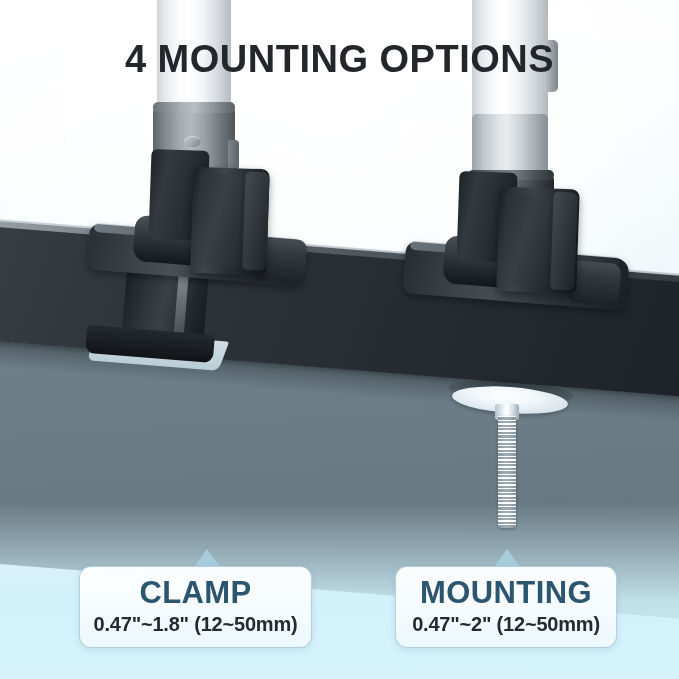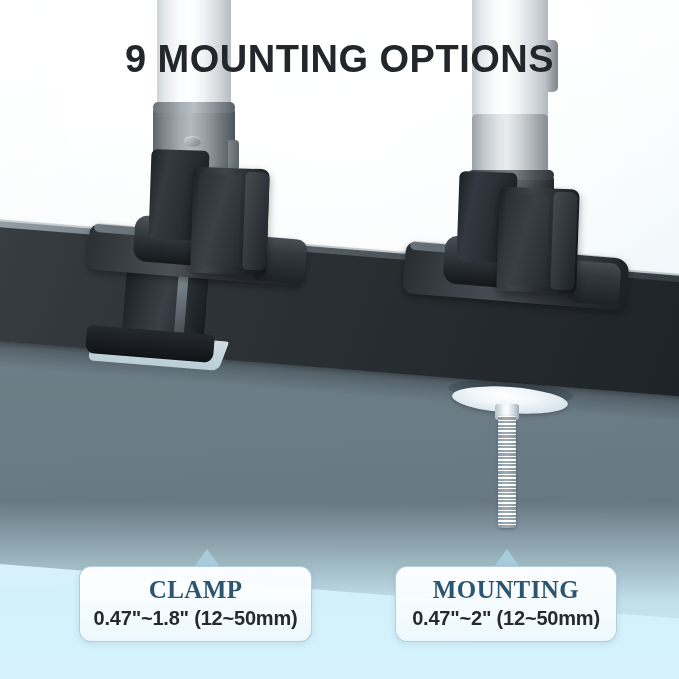--- a/index.html
+++ b/index.html
@@ -425,26 +425,25 @@
     border-radius: 12px;
     box-shadow: 0 2px 6px rgba(60,100,120,0.14);
     text-align: center;
     padding: 9px 10px 11px 10px;
     box-sizing: border-box;
   }
   #label-clamp { left: 79px; top: 566px; width: 233px; }
   #label-grommet { left: 395px; top: 566px; width: 222px; }
 
   .label-title {
-    font-size: 25px;
+    font-size: 31px;
     font-weight: 700;
     color: #2c5570;
     letter-spacing: 0.4px;
     line-height: 1.1;
-    font-family: Liberation Serif, serif;
   }
   .label-sub {
     font-size: 20px;
     font-weight: 700;
     color: #262a2f;
     margin-top: 3px;
     letter-spacing: -0.2px;
     line-height: 1.15;
     white-space: nowrap;
   }
@@ -507,21 +506,21 @@
     <div class="grom-knuckle"></div>
     <div class="grom-knuckle2"></div>
     <div class="grom-neck"></div>
     <div class="grom-vblock"></div>
     <div class="grom-vblock-face"></div>
     <div class="grom-vblock-tab"></div>
   </div>
 
   <div class="bg-floorglow"></div>
 
-  <div class="title">9 MOUNTING OPTIONS</div>
+  <div class="title">4 MOUNTING OPTIONS</div>
 
   <div class="label-pointer" id="pointer-clamp"></div>
   <div class="label-pointer" id="pointer-grommet"></div>
 
   <div class="label-box" id="label-clamp">
     <div class="label-title">CLAMP</div>
     <div class="label-sub">0.47"~1.8" (12~50mm)</div>
   </div>
 
   <div class="label-box" id="label-grommet">

